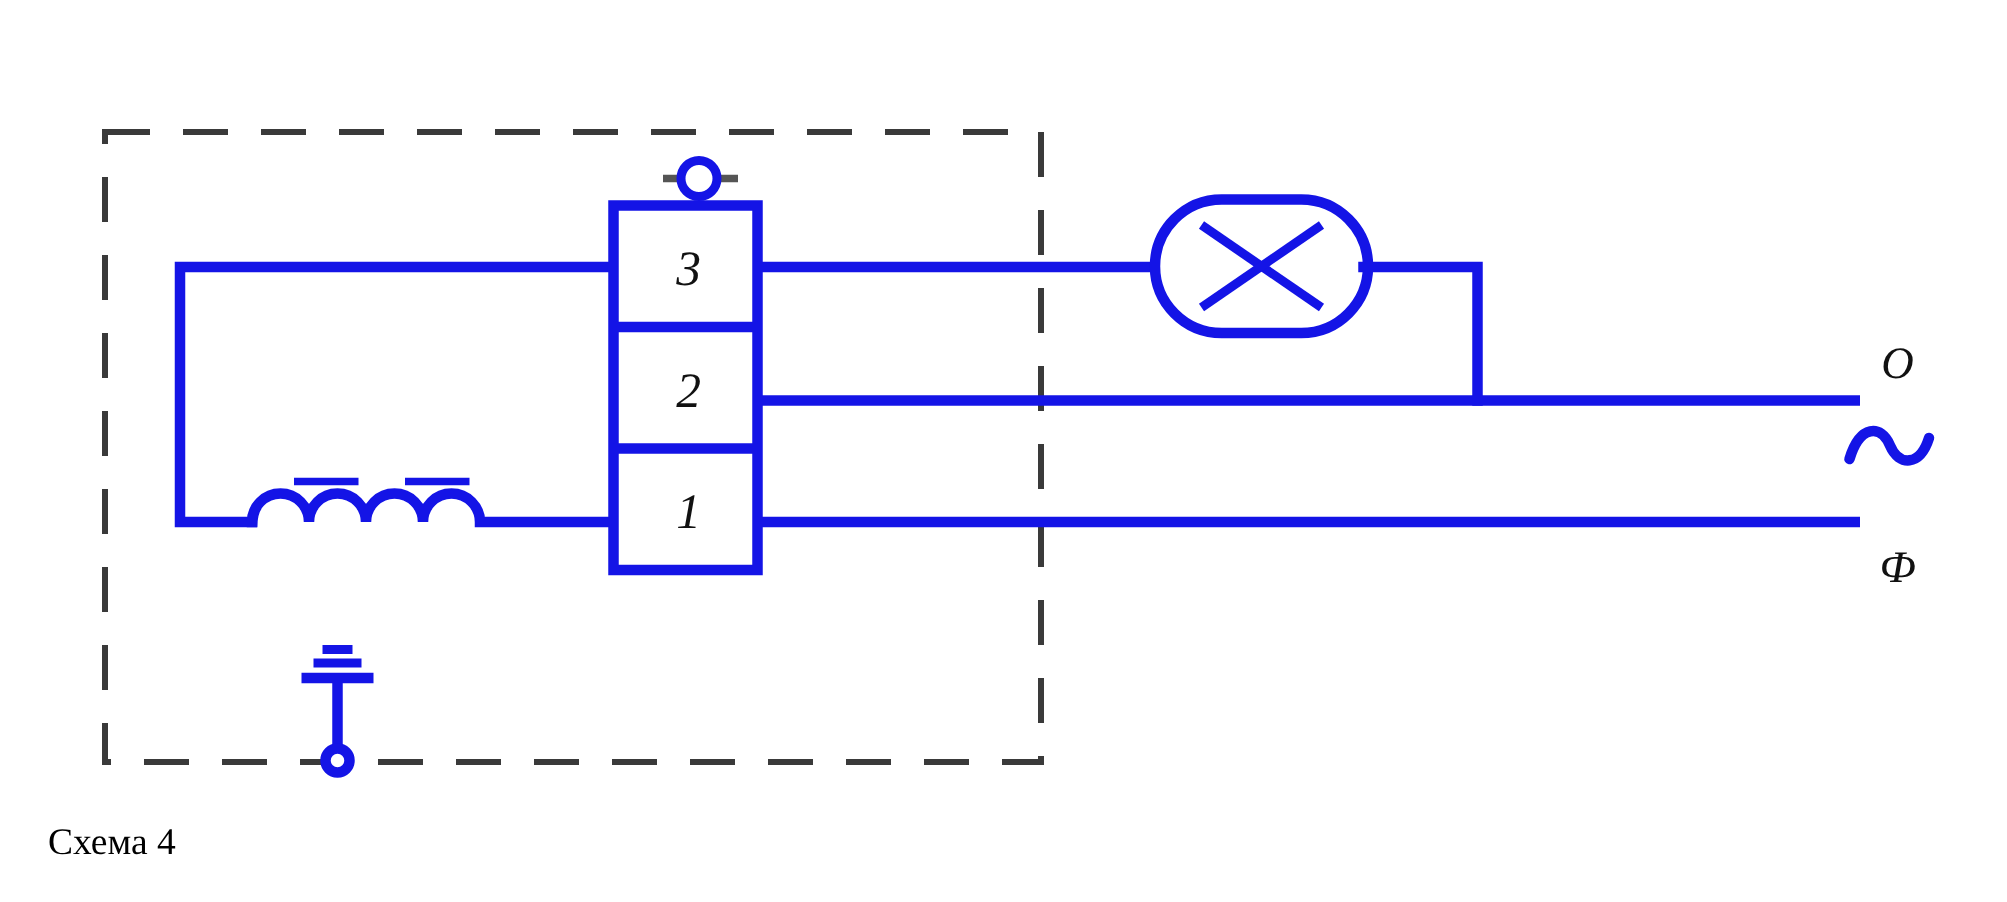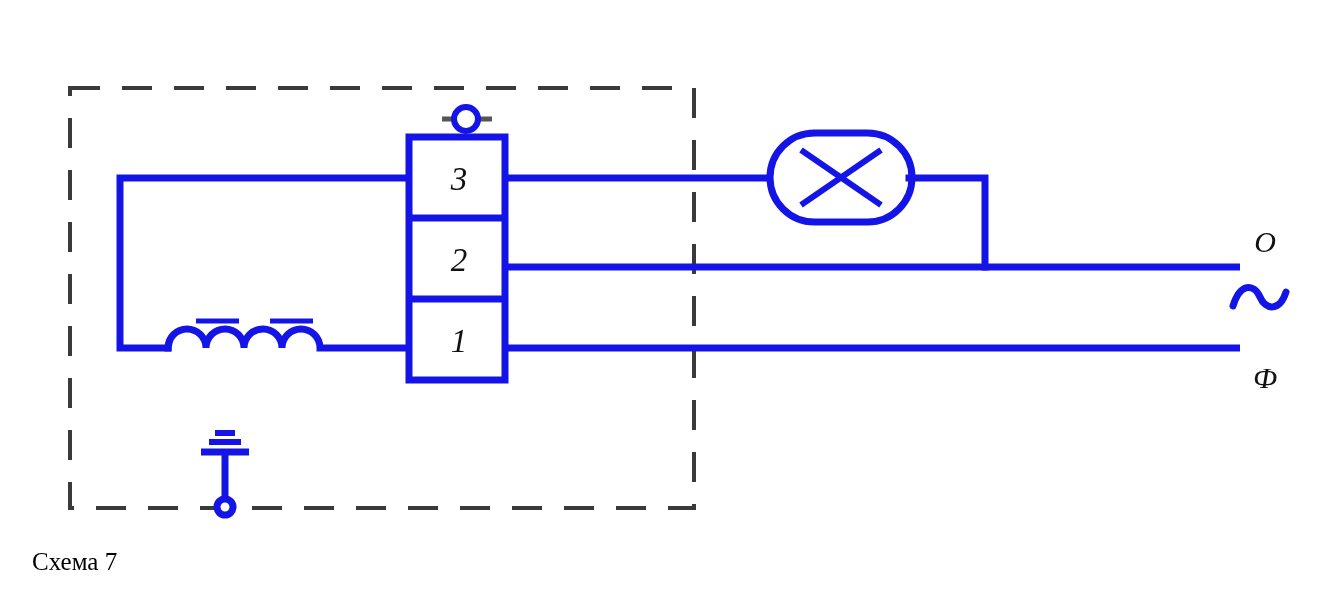--- a/index.html
+++ b/index.html
@@ -100,15 +100,15 @@
 
     <line x1="505" y1="348" x2="1240" y2="348" stroke="#1414e6" stroke-width="7" stroke-linecap="butt"></line>
 
     <text class="port-label" x="1265" y="252">О</text>
 
     <path d="M 1233 306 C 1240 283, 1254 283, 1260 297 C 1266 311, 1280 311, 1286 292" fill="none" stroke="#1414e6" stroke-width="7" stroke-linecap="round"></path>
 
     <text class="port-label" x="1265" y="388">Ф</text>
   </svg>
 
-  <div class="caption">Схема 7</div>
+  <div class="caption">Схема 4</div>
 
 </div>
 
 </body></html>

